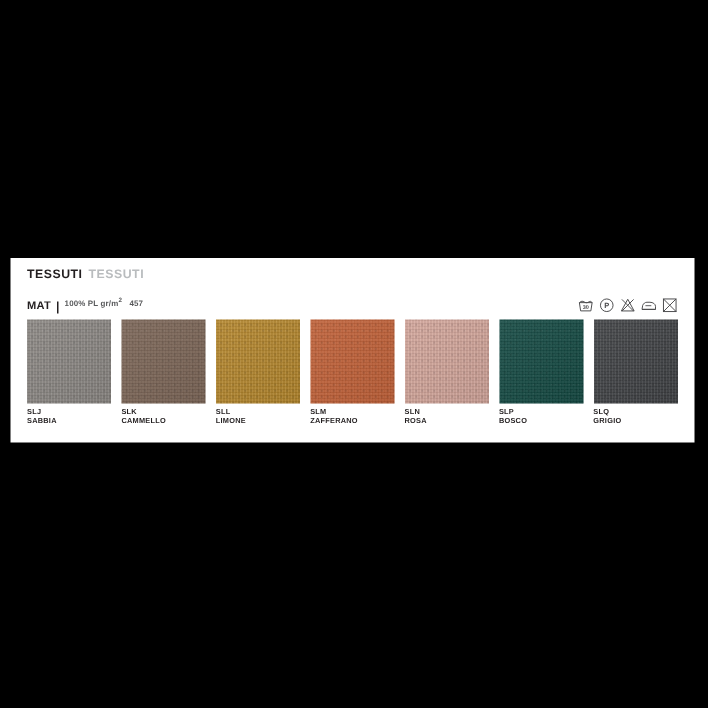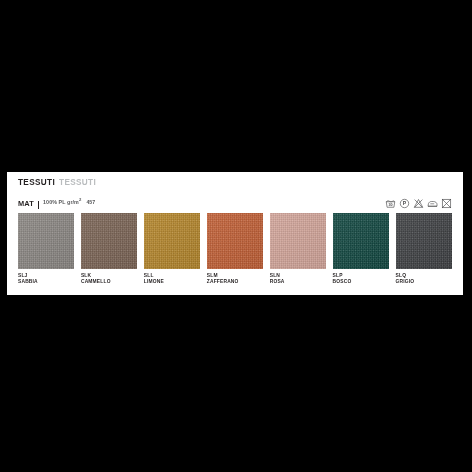--- a/index.html
+++ b/index.html
@@ -63,21 +63,21 @@
     position: absolute;
     left: 11px;
     top: 25px;
     right: 11px;
     height: 13px;
     display: flex;
     align-items: center;
   }
   .spec-left {
     display: flex;
-    align-items: flex-start;
+    align-items: center;
     gap: 3px;
     line-height: 1;
   }
   .spec-code {
     font-size: 7.4px;
     font-weight: bold;
     color: #231f20;
     letter-spacing: 0.2px;
   }
   .spec-sep {

